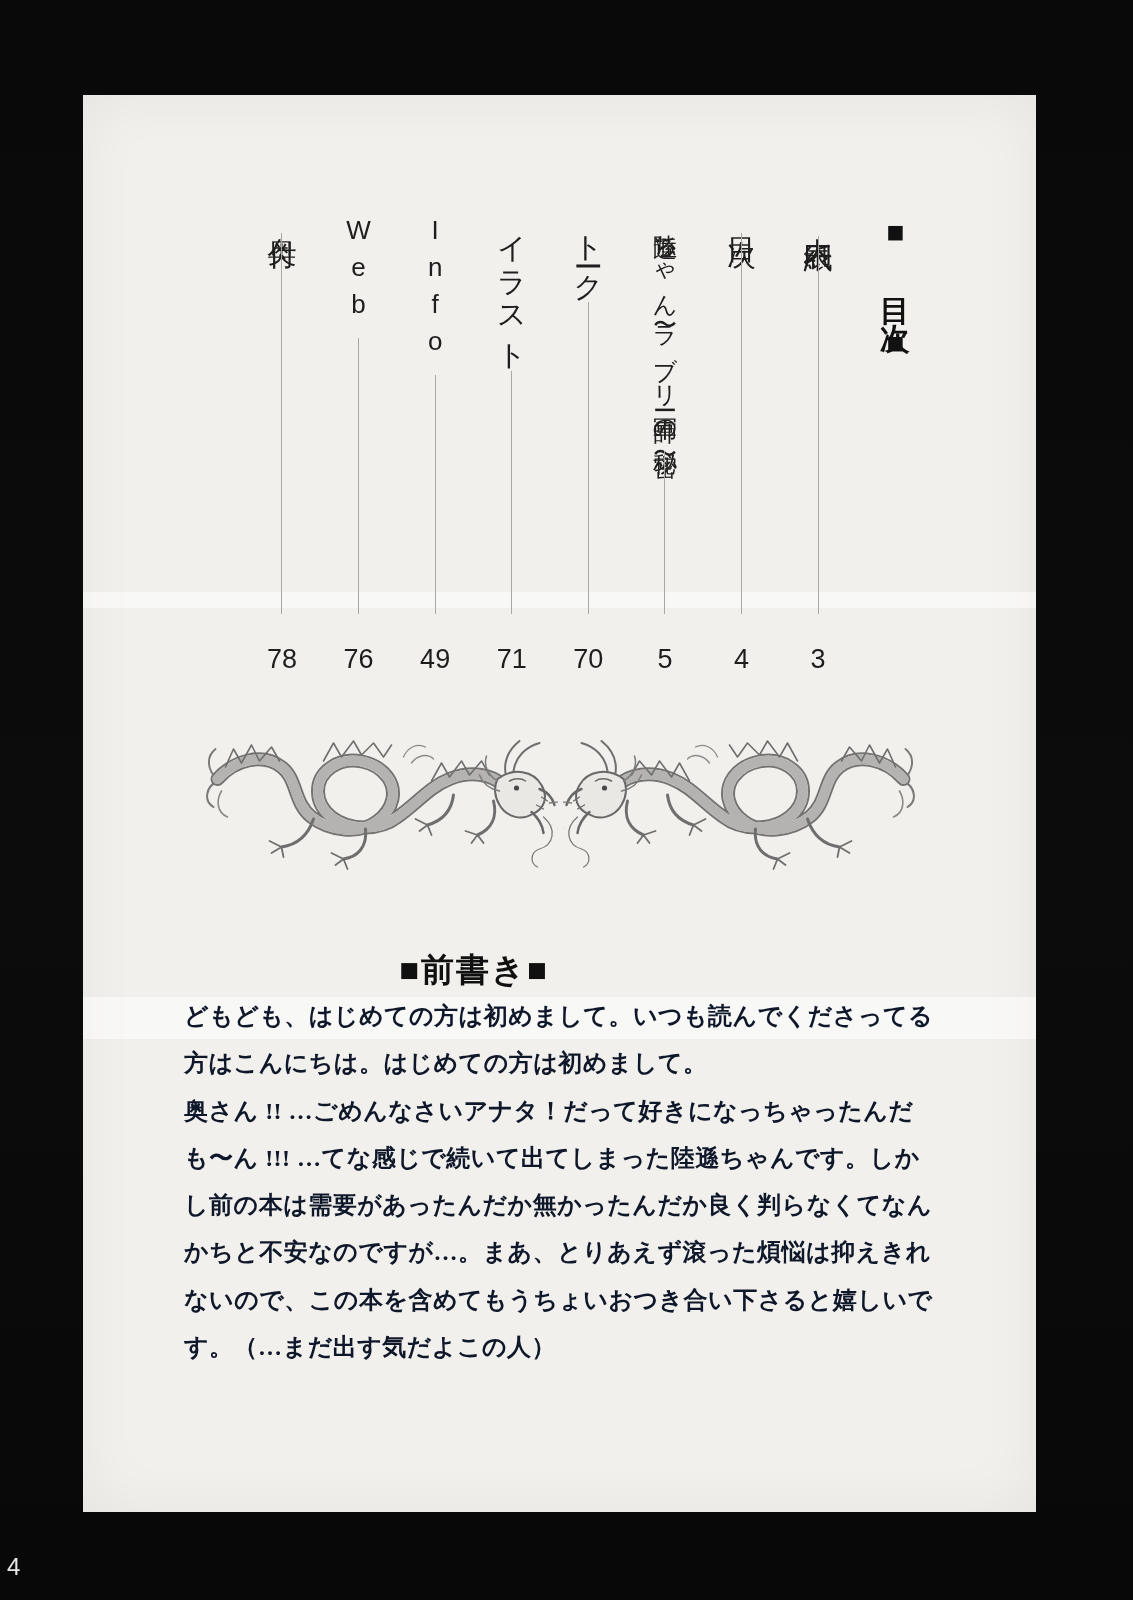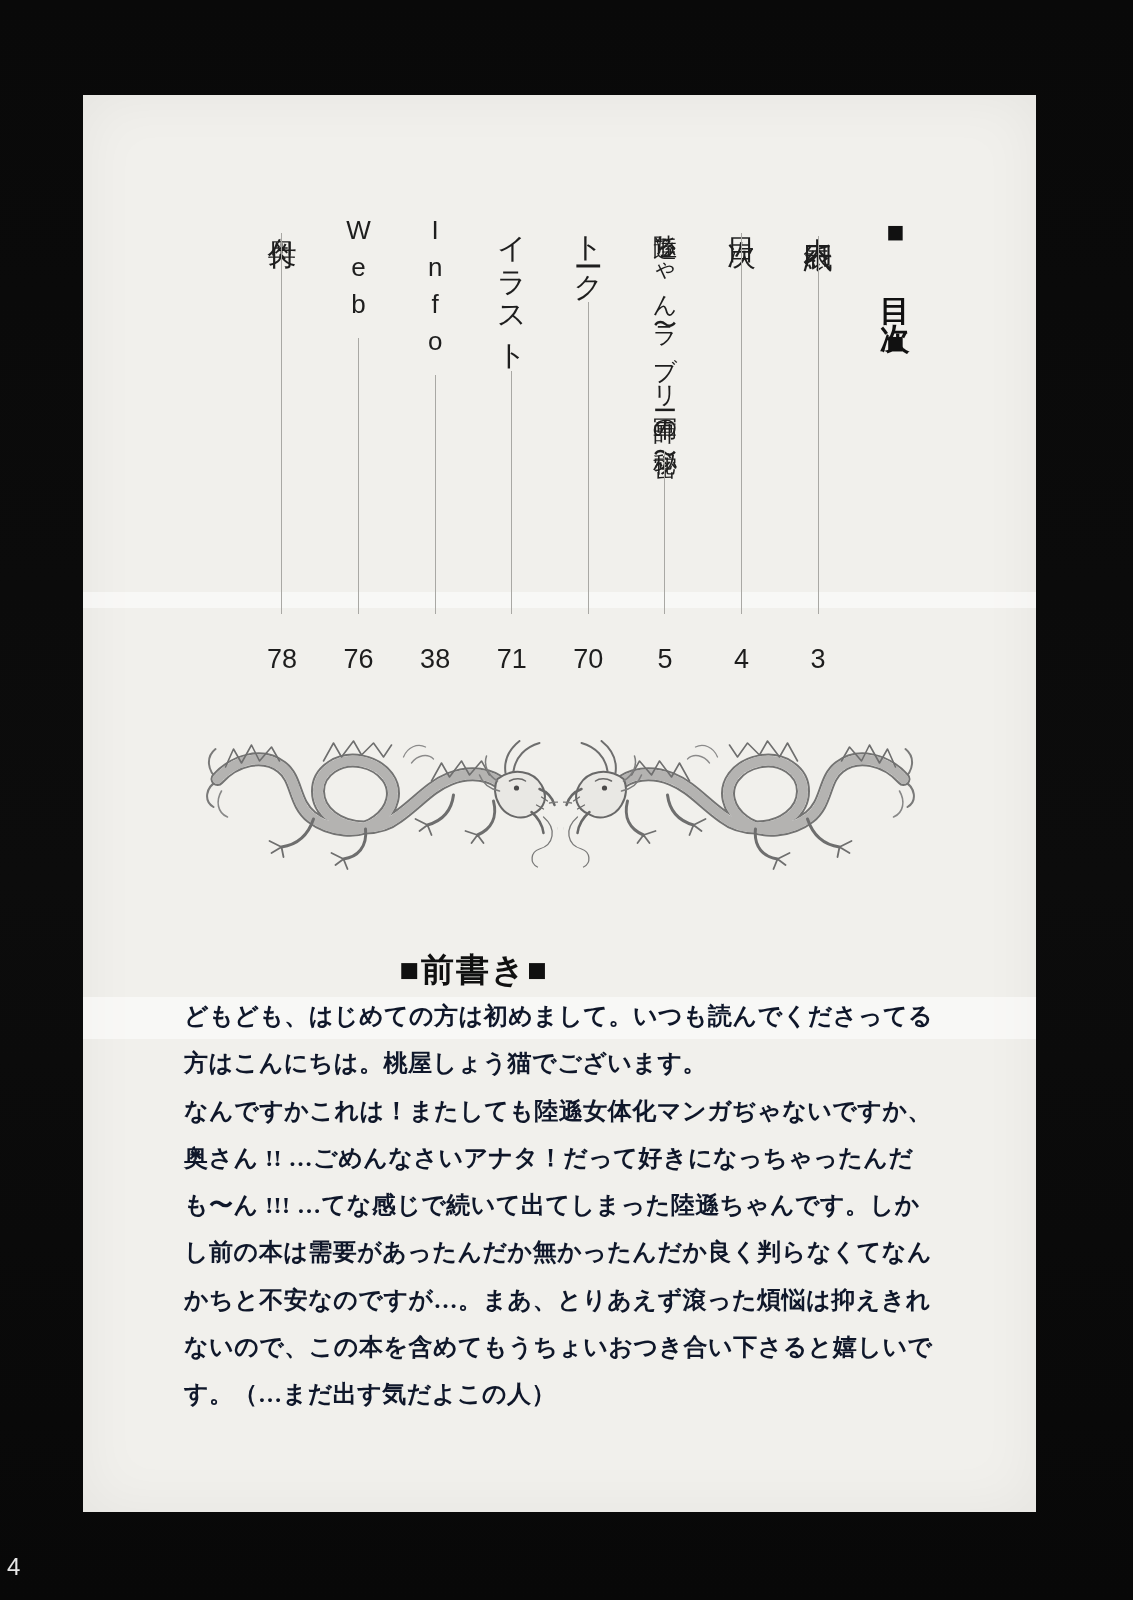--- a/index.html
+++ b/index.html
@@ -148,21 +148,21 @@
         <div class="toc-num">70</div>
       </div>
       <div class="toc-col">
         <div class="toc-label">イラスト</div>
         <div class="toc-line"></div>
         <div class="toc-num">71</div>
       </div>
       <div class="toc-col latin">
         <div class="toc-label">Info</div>
         <div class="toc-line"></div>
-        <div class="toc-num">38</div>
+        <div class="toc-num">49</div>
       </div>
       <div class="toc-col latin">
         <div class="toc-label">Web</div>
         <div class="toc-line"></div>
         <div class="toc-num">76</div>
       </div>
       <div class="toc-col">
         <div class="toc-label">奥付</div>
         <div class="toc-line"></div>
         <div class="toc-num">78</div>
@@ -173,22 +173,21 @@
       <use href="#dragon-art"></use>
     </svg>
     <svg class="dragon dragon-right" viewBox="0 0 360 190">
       <use href="#dragon-art"></use>
     </svg>
 
     <div class="fw-heading">■前書き■</div>
 
     <div class="fw-body">
       <p class="fw-line">どもども、はじめての方は初めまして。いつも読んでくださってる</p>
-      <p class="fw-line">方はこんにちは。桃屋しょう猫でございます。</p>
-      <p class="fw-line">なんですかこれは！またしても陸遜女体化マンガぢゃないですか、</p>
+      <p class="fw-line">方はこんにちは。はじめての方は初めまして。</p>
       <p class="fw-line">奥さん !! …ごめんなさいアナタ！だって好きになっちゃったんだ</p>
       <p class="fw-line">も〜ん !!! …てな感じで続いて出てしまった陸遜ちゃんです。しか</p>
       <p class="fw-line">し前の本は需要があったんだか無かったんだか良く判らなくてなん</p>
       <p class="fw-line">かちと不安なのですが…。まあ、とりあえず滾った煩悩は抑えきれ</p>
       <p class="fw-line">ないので、この本を含めてもうちょいおつき合い下さると嬉しいで</p>
       <p class="fw-line">す。（…まだ出す気だよこの人）</p>
     </div>
   </div>
 
   <div class="corner-num">4</div>

